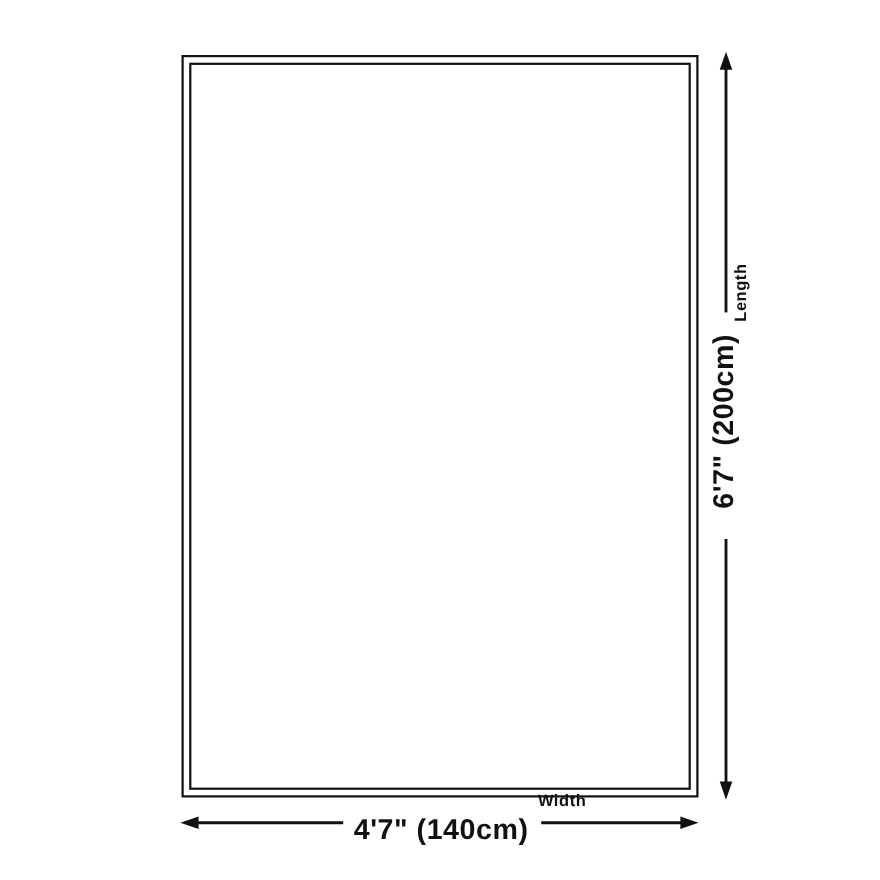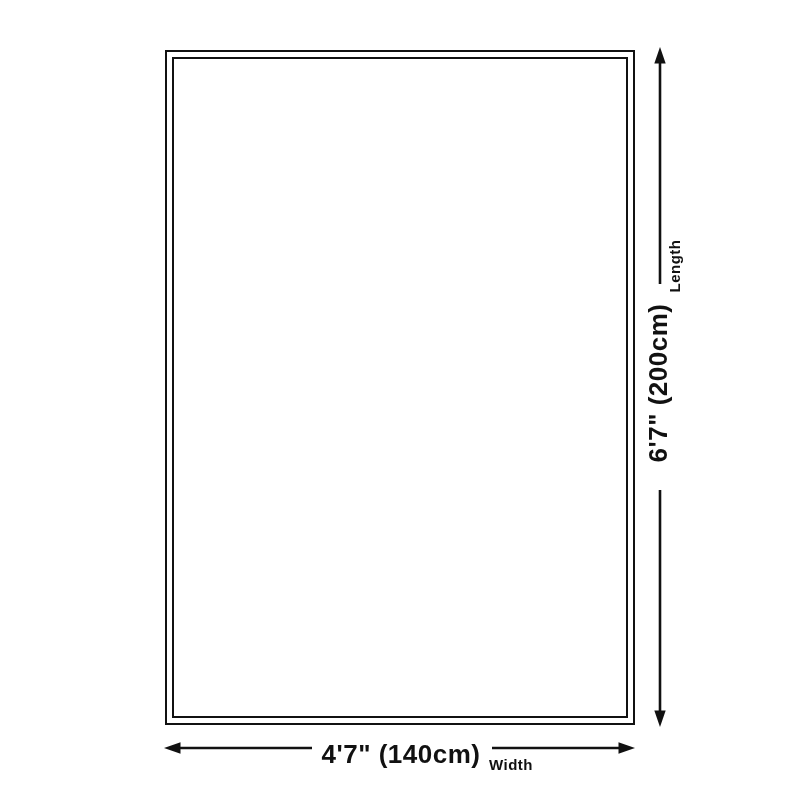--- a/index.html
+++ b/index.html
@@ -63,21 +63,21 @@
   }
   .length-label {
     left: 674px; top: 266px;
     transform: translate(-50%, -50%) rotate(-90deg);
   }
   .width-value {
     left: 401px; top: 754px;
     transform: translate(-50%, -50%);
   }
   .width-label {
-    left: 511px; top: 764px;
+    left: 511px; top: 728px;
     transform: translate(-50%, -50%);
   }
 </style>
 </head>
 <body>
 
 <div class="canvas">
 
   <div class="rug-outer">
     <div class="rug-inner"></div>

